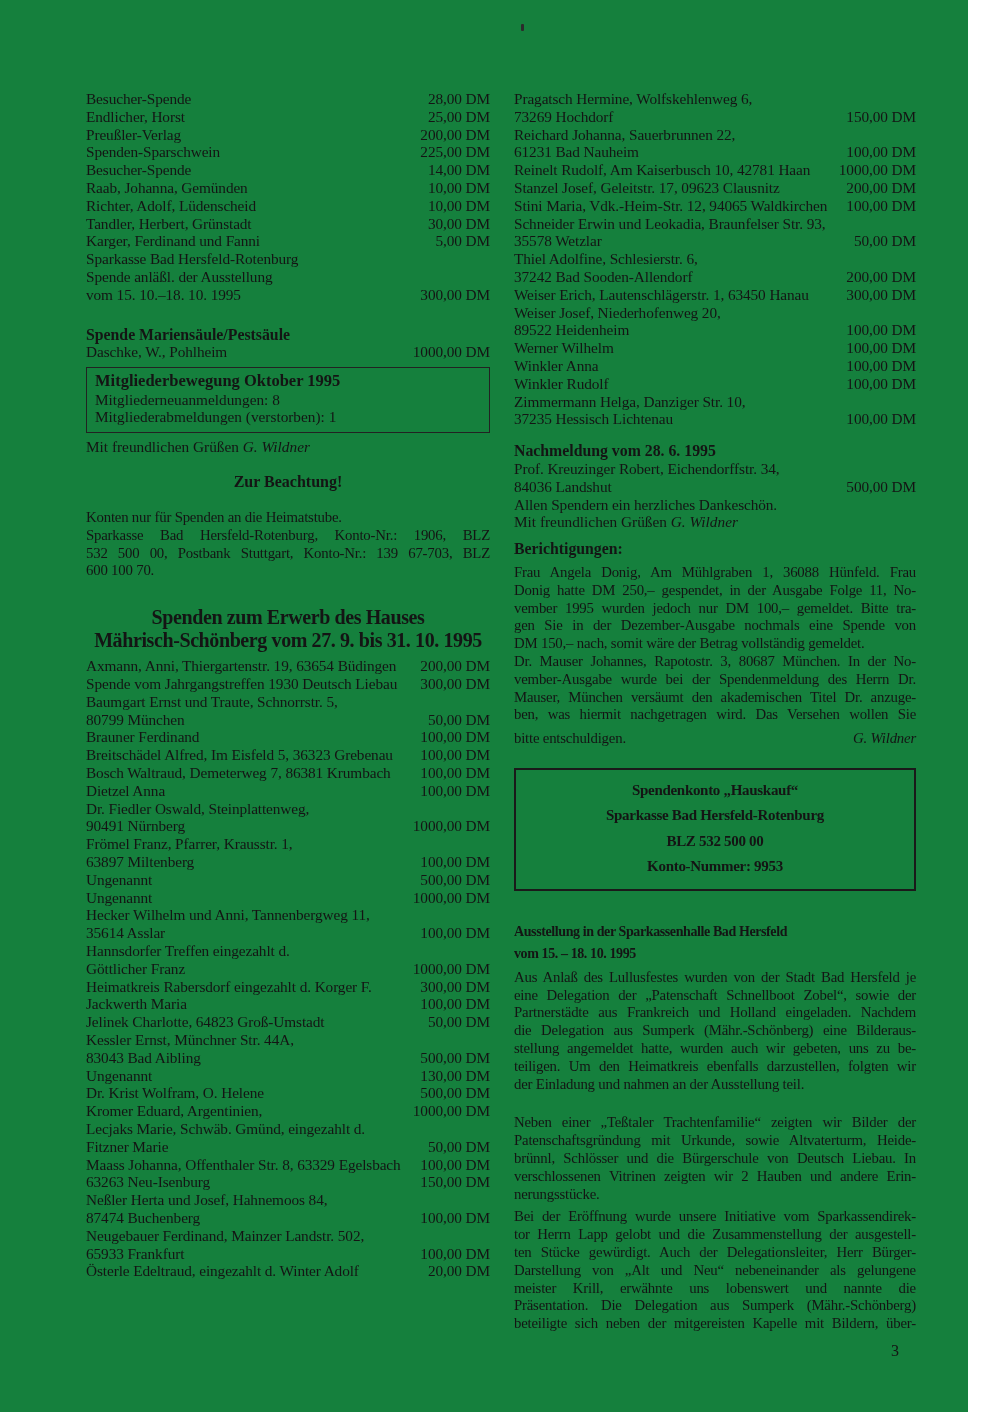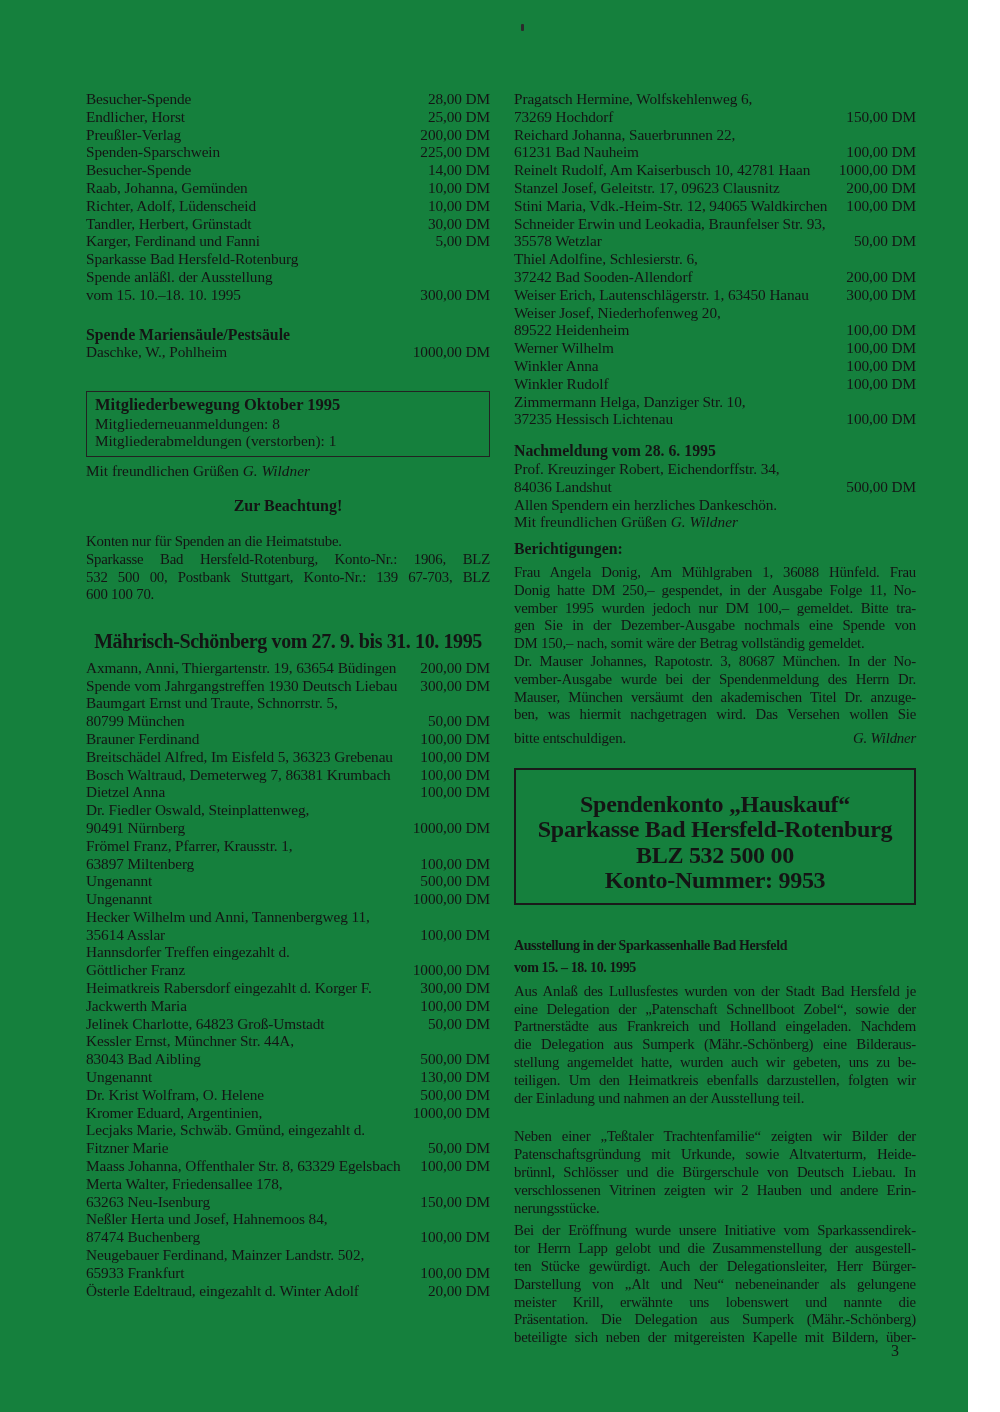--- a/index.html
+++ b/index.html
@@ -15,42 +15,42 @@
   .col-left  { left:86px;  width:404px; }
   .col-right { left:514px; width:402px; }
 
   .dlist .row { display:flex; justify-content:space-between; white-space:nowrap; letter-spacing:-0.1px; }
   .row-t { flex:0 0 auto; }
   .row-a { flex:0 0 auto; margin-left:6px; }
 
   .subhead { font-weight:bold; font-size:15.8px; }
 
   .sec-mariensaeule { margin-top:22px; }
-  .member-box { margin-top:30px; border:1px solid #222; padding:3px 8px 6px 8px; }
+  .member-box { margin-top:6px; border:1px solid #222; padding:3px 8px 6px 8px; }
   .member-box .subhead { font-size:16.5px; line-height:19.5px; }
   .closing { margin-top:5px; }
   .closing i { font-style:italic; }
   .notice-head { margin-top:16px; text-align:center; font-weight:bold; font-size:16px; line-height:20px; }
   .notice-body { margin-top:17px; }
   .big-head { margin-top:26px; text-align:center; font-weight:bold; font-size:20px; line-height:22.5px; letter-spacing:-0.4px; white-space:nowrap; }
   .list2 { margin-top:6px; }
 
   .sec-nachmeldung { margin-top:14px; }
   .closing-tight { margin-top:0; }
   .sec-berichtigungen { margin-top:9px; }
   .sec-berichtigungen .para { margin-top:6px; }
 
   .para { font-size:14.8px; letter-spacing:-0.2px; }
   .pline { white-space:normal; }
   .pline.j { text-align:justify; text-align-last:justify; }
   .flexline { display:flex; justify-content:space-between; }
   .flexline i { font-style:italic; }
 
-  .konto-box { margin-top:20px; border:2px solid #1a1a1a; padding:22px 4px 9px 4px; text-align:center;
-               font-weight:bold; font-size:24px; line-height:25.5px; letter-spacing:-0.3px; }
+  .konto-box { margin-top:20px; border:2px solid #1a1a1a; padding:8px 4px 9px 4px; text-align:center;
+               font-weight:bold; font-size:15px; line-height:25.5px; letter-spacing:-0.3px; }
   .mid-head { margin-top:30px; text-align:left; font-weight:bold; font-size:14px; line-height:22px; letter-spacing:-0.4px; white-space:nowrap; }
   .p1 { margin-top:4px; } .p2 { margin-top:21px; } .p3 { margin-top:5px; }
 
   .page-num { position:absolute; left:870px; top:1342px; width:50px; text-align:center; font-size:16px; }
 </style>
 </head>
 <body>
 
 <div class="page">
   <span class="top-mark"></span>
@@ -128,20 +128,21 @@
 
     <div class="notice-head">Zur Beachtung!</div>
     <div class="para notice-body">
       <div class="pline">Konten nur für Spenden an die Heimatstube.</div>
         <div class="pline j">Sparkasse Bad Hersfeld-Rotenburg, Konto-Nr.: 1906, BLZ</div>
         <div class="pline j">532 500 00, Postbank Stuttgart, Konto-Nr.: 139 67-703, BLZ</div>
         <div class="pline">600 100 70.</div>
     </div>
 
     <div class="big-head">
+      <div>Spenden zum Erwerb des Hauses</div>
       <div>Mährisch-Schönberg vom 27. 9. bis 31. 10. 1995</div>
     </div>
 
     <div class="dlist list2">
       <div class="row">
           <span class="row-t">Axmann, Anni, Thiergartenstr. 19, 63654 Büdingen</span>
           <span class="row-a">200,00 DM</span>
         </div>
         <div class="row">
           <span class="row-t">Spende vom Jahrgangstreffen 1930 Deutsch Liebau</span>
@@ -247,24 +248,20 @@
           <span class="row-t">Lecjaks Marie, Schwäb. Gmünd, eingezahlt d.</span>
           <span class="row-a"></span>
         </div>
         <div class="row">
           <span class="row-t">Fitzner Marie</span>
           <span class="row-a">50,00 DM</span>
         </div>
         <div class="row">
           <span class="row-t">Maass Johanna, Offenthaler Str. 8, 63329 Egelsbach</span>
           <span class="row-a">100,00 DM</span>
-        </div>
-        <div class="row">
-          <span class="row-t">Merta Walter, Friedensallee 178,</span>
-          <span class="row-a"></span>
         </div>
         <div class="row">
           <span class="row-t">63263 Neu-Isenburg</span>
           <span class="row-a">150,00 DM</span>
         </div>
         <div class="row">
           <span class="row-t">Neßler Herta und Josef, Hahnemoos 84,</span>
           <span class="row-a"></span>
         </div>
         <div class="row">

